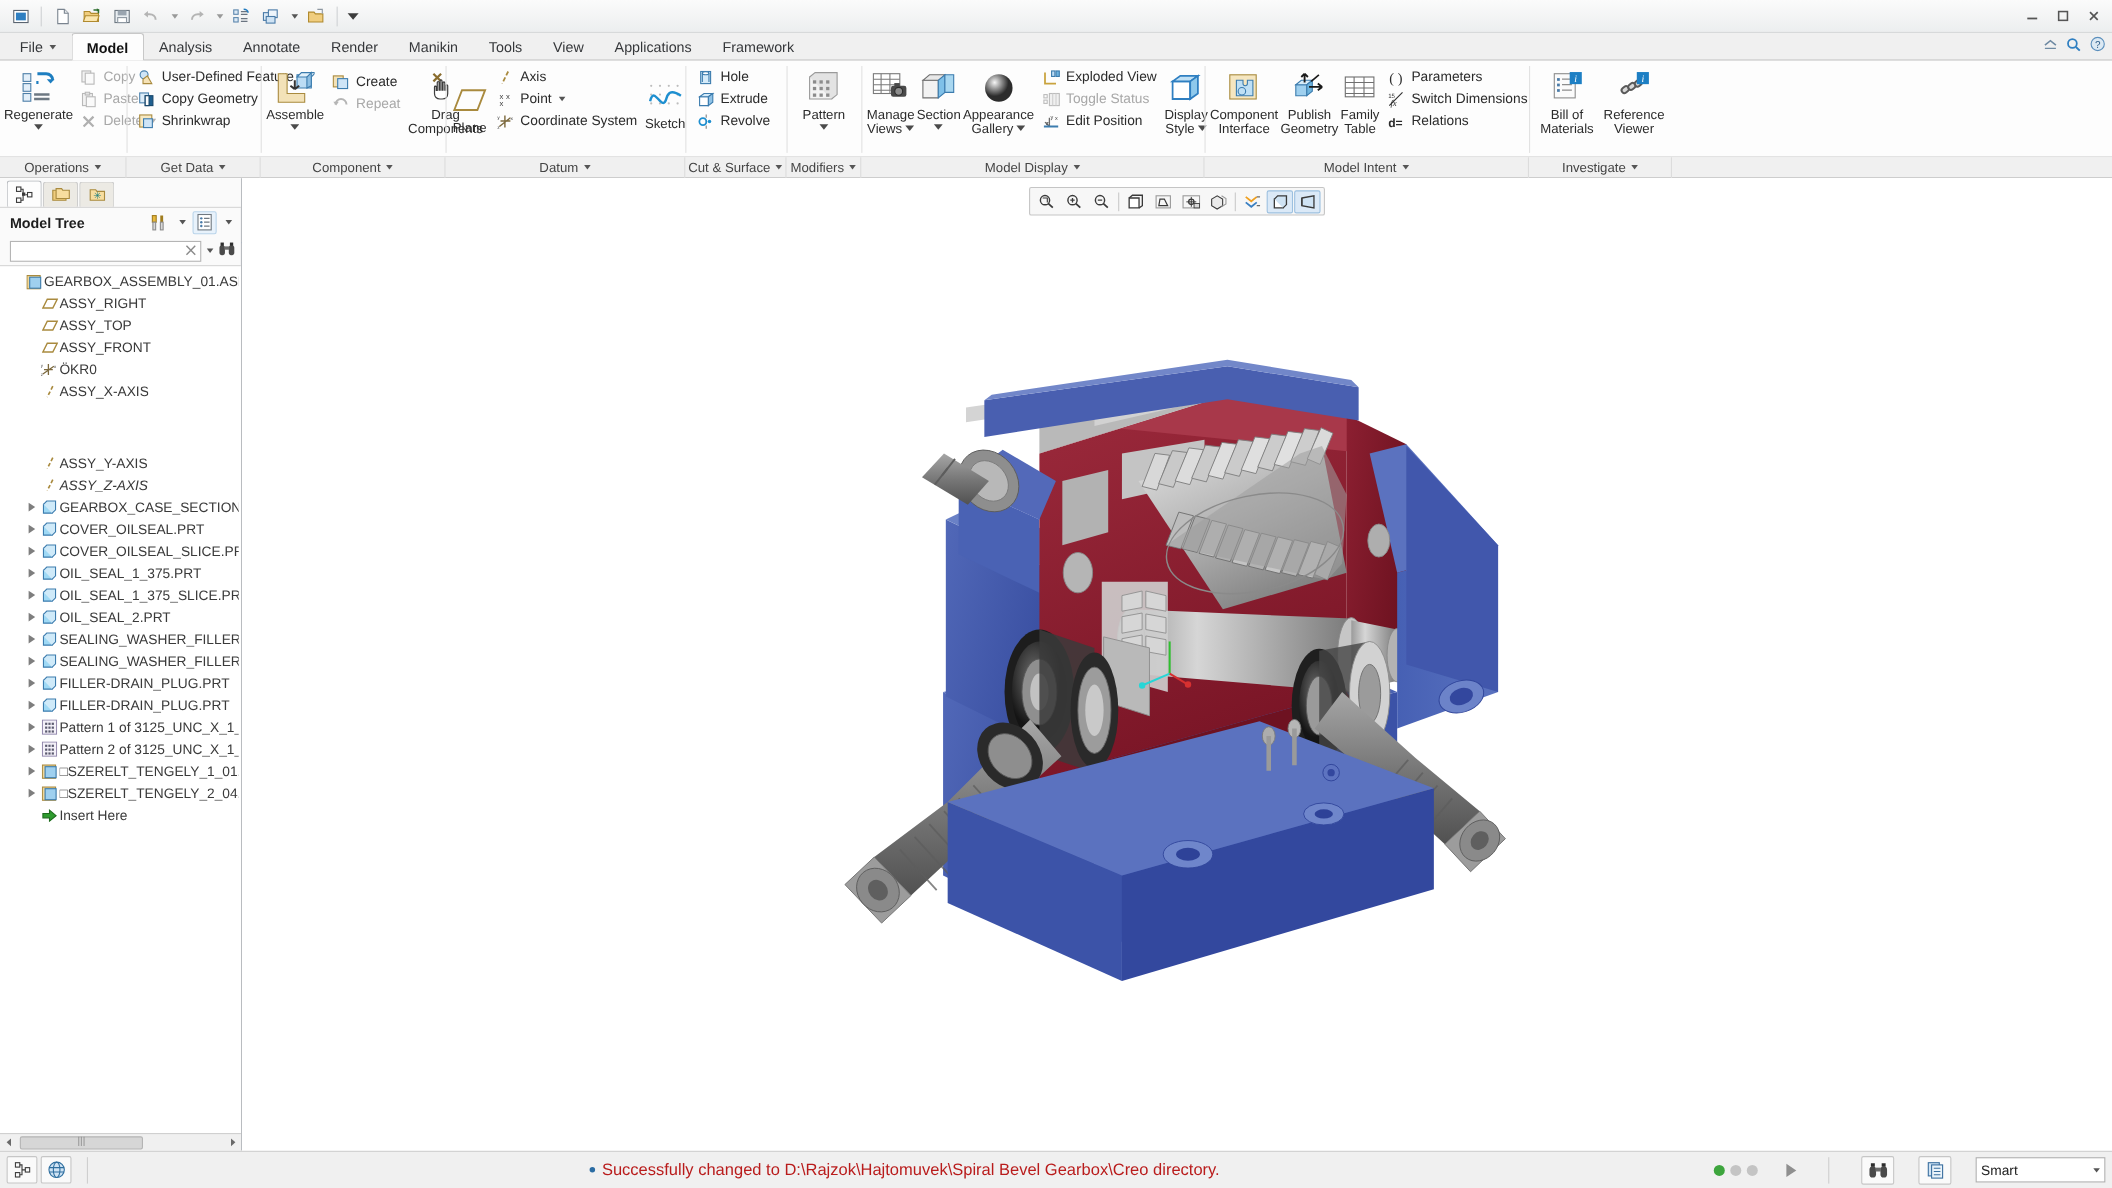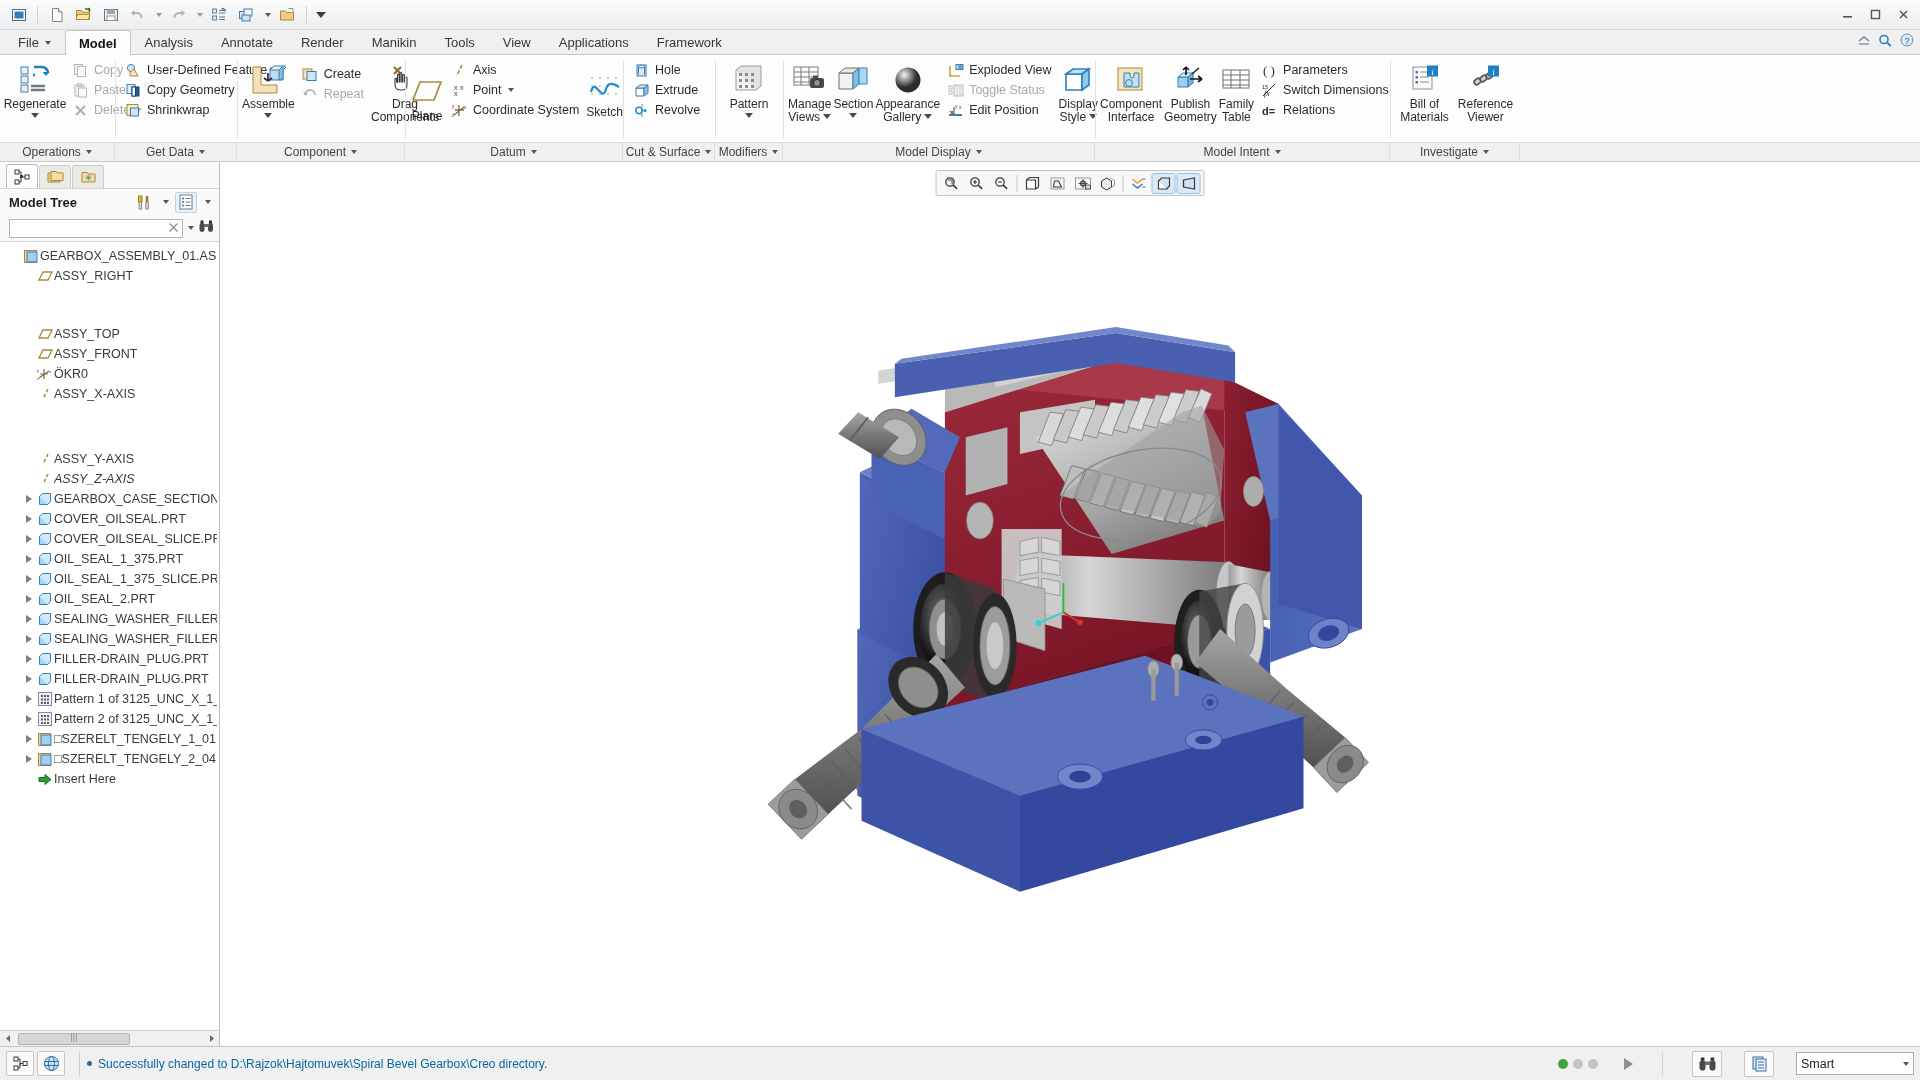--- a/index.html
+++ b/index.html
@@ -160,21 +160,21 @@
   .gsep { width: 1px; height: 17px; background: #cacaca; margin: 0 2px; }
 
   
   .statusbar {
     flex: 0 0 34px; height: 34px; background: #f0f0f0; border-top: 1px solid #c6c6c6;
     display: flex; align-items: center; padding: 0 6px; gap: 0px;
   }
   .sbtabs { display: flex; gap: 3px; align-items: center; padding-right: 7px; }
   .sbtab { width: 28px; height: 25px; border: 1px solid #c6c6c6; background: #fafafa; display:flex; align-items:center; justify-content:center; border-radius:2px; cursor: default;}
   .sbdiv { width: 1px; height: 24px; background: #cfcfcf; margin: 0 7px; }
-  .sbmsg { flex: 1; font-size: 12px; color: #0369a1; display: flex; align-items: center; gap: 6px; }
+  .sbmsg { flex: 1; font-size: 15px; color: #b91c1c; display: flex; align-items: center; gap: 6px; justify-content: center; }
   .bullet { width: 5px; height: 5px; border-radius: 50%; background: #2b6ca3; flex: 0 0 5px; }
   .sbright { display: flex; align-items: center; gap: 22px; }
   .leds { display: flex; align-items: center; gap: 5px; padding-right: 4px; }
   .led { width: 10px; height: 10px; border-radius: 50%; }
   .playtri { width:0;height:0;border-top:6px solid transparent;border-bottom:6px solid transparent;border-left:9px solid #8f8f8f;}
   .sbbtn { width: 30px; height: 26px; border: 1px solid #c6c6c6; background: #fafafa; display:flex;align-items:center;justify-content:center; border-radius:2px; cursor: default;}
   .selbox {
     width: 118px; height: 23px; border: 1px solid #aeaeae; background: #fff;
     display: flex; align-items: center; padding: 0 4px; font-size: 12.5px; color: #222; cursor: default;
   }
@@ -920,21 +920,21 @@
           </div>
           <div class="tnode" style="padding-left: 22px;">
             <span class="texp"></span>
             <span class="ticon">
               <svg width="15" height="13" viewBox="0 0 15 13">
                 <path d="M5 2h9l-4 8H1z" fill="none" stroke="#a98a3e" stroke-width="1.3"></path>
               </svg>
             </span>
             <span class="tlabel">ASSY_RIGHT</span>
           </div>
-          <div class="tnode" style="padding-left: 22px; margin-top: 38px;">
+          <div class="tnode" style="padding-left: 22px;">
             <span class="texp"></span>
             <span class="ticon">
               <svg width="15" height="13" viewBox="0 0 15 13">
                 <path d="M5 2h9l-4 8H1z" fill="none" stroke="#a98a3e" stroke-width="1.3"></path>
               </svg>
             </span>
             <span class="tlabel">ASSY_TOP</span>
           </div>
           <div class="tnode" style="padding-left: 22px;">
             <span class="texp"></span>

